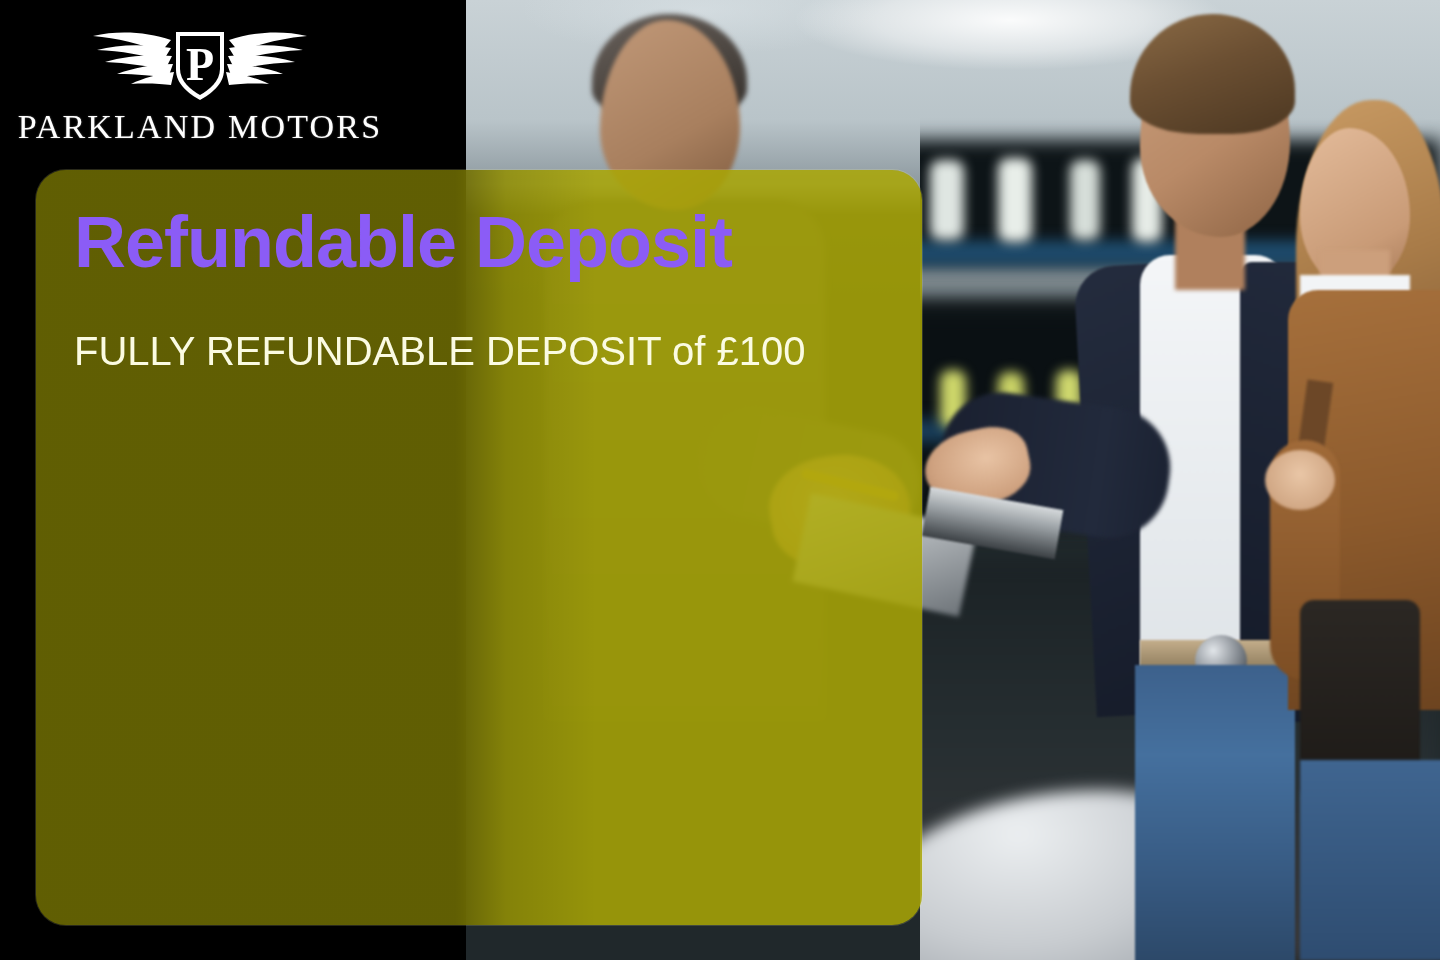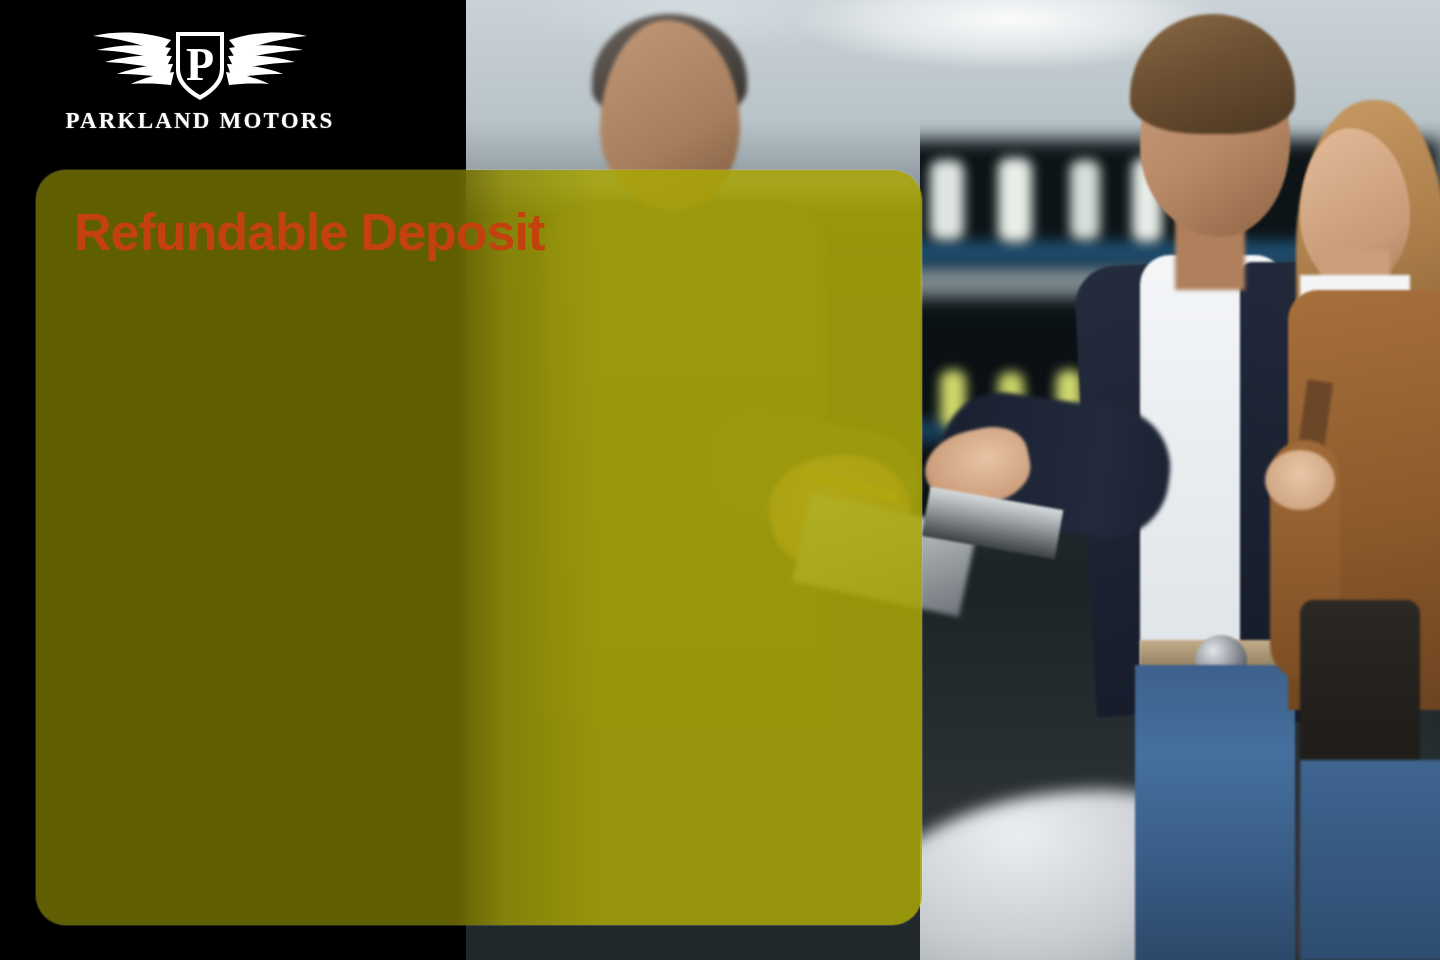--- a/index.html
+++ b/index.html
@@ -214,22 +214,22 @@
     width: 292px; height: 128px;
     display: flex; flex-direction: column;
     align-items: center; justify-content: flex-start;
     z-index: 6;
   }
   .logo-mark { width: 250px; height: 84px; display:block; }
   .logo-word {
     margin-top: 2px;
     color: #ffffff;
     font-family: "Liberation Serif", serif;
-    font-weight: 700;
-    font-size: 23px;
+    font-weight: 400;
+    font-size: 34px;
     letter-spacing: 2.2px;
     white-space: nowrap;
     text-shadow: 0 0 2px rgba(255,255,255,.35);
   }
 
   
   .info-panel {
     position: absolute;
     left: 36px; top: 170px;
     width: 886px; height: 755px;
@@ -244,24 +244,24 @@
   
   .info-panel::before {
     content: "";
     position: absolute; inset: 0;
     background: linear-gradient(to right, rgba(0,0,0,.34) 0px, rgba(0,0,0,.34) 420px, rgba(0,0,0,.12) 470px, rgba(0,0,0,0) 560px);
     pointer-events: none;
   }
   .panel-inner { position: relative; z-index: 2; }
 
   .panel-title {
-    color: #c2410c;
+    color: #8b5cf6;
     font-family: "Liberation Sans", sans-serif;
     font-weight: 700;
-    font-size: 52px;
+    font-size: 72px;
     line-height: 1.0;
     letter-spacing: -1px;
     margin: 0 0 48px 0;
     white-space: nowrap;
   }
   .panel-sub {
     color: #fbfbe2;
     font-family: "Liberation Sans", sans-serif;
     font-weight: 300;
     font-size: 40px;
@@ -360,17 +360,18 @@
       </g>
       <path d="M105 14 L145 14 L145 47 C145 59 134 68 125 73 C116 68 105 59 105 47 Z" fill="#000000"></path>
       <text x="125" y="58" text-anchor="middle" font-family="Liberation Serif, serif" font-size="46" font-weight="700" fill="#ffffff">P</text>
     </svg>
     <div class="logo-word">PARKLAND MOTORS</div>
   </div>
 
   <div class="info-panel">
     <div class="panel-inner">
       <h1 class="panel-title">Refundable Deposit</h1>
+      <p class="panel-sub">FULLY REFUNDABLE DEPOSIT of £100</p>
       <div class="panel-gap"></div>
     </div>
   </div>
 
 </div>
 
 </body></html>

